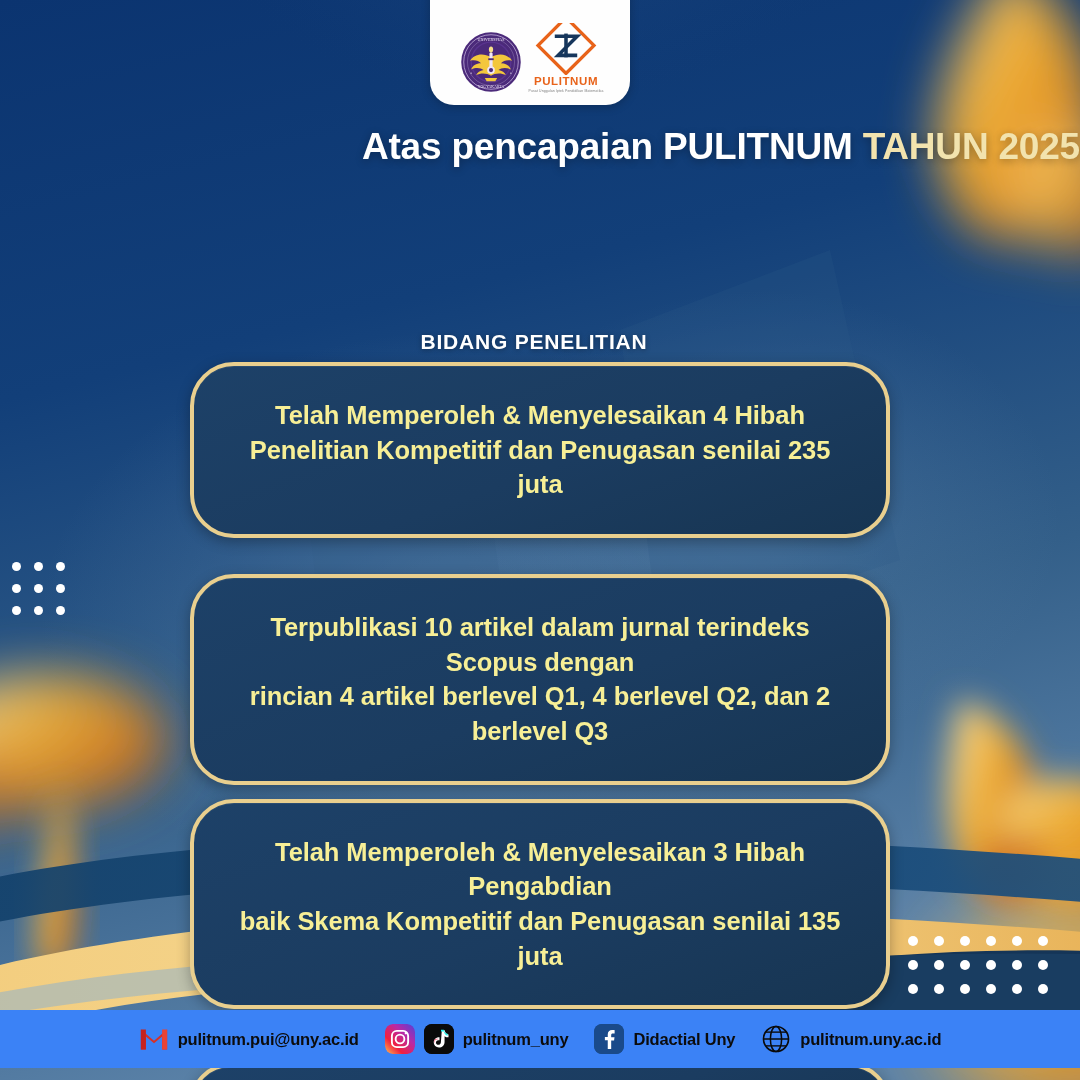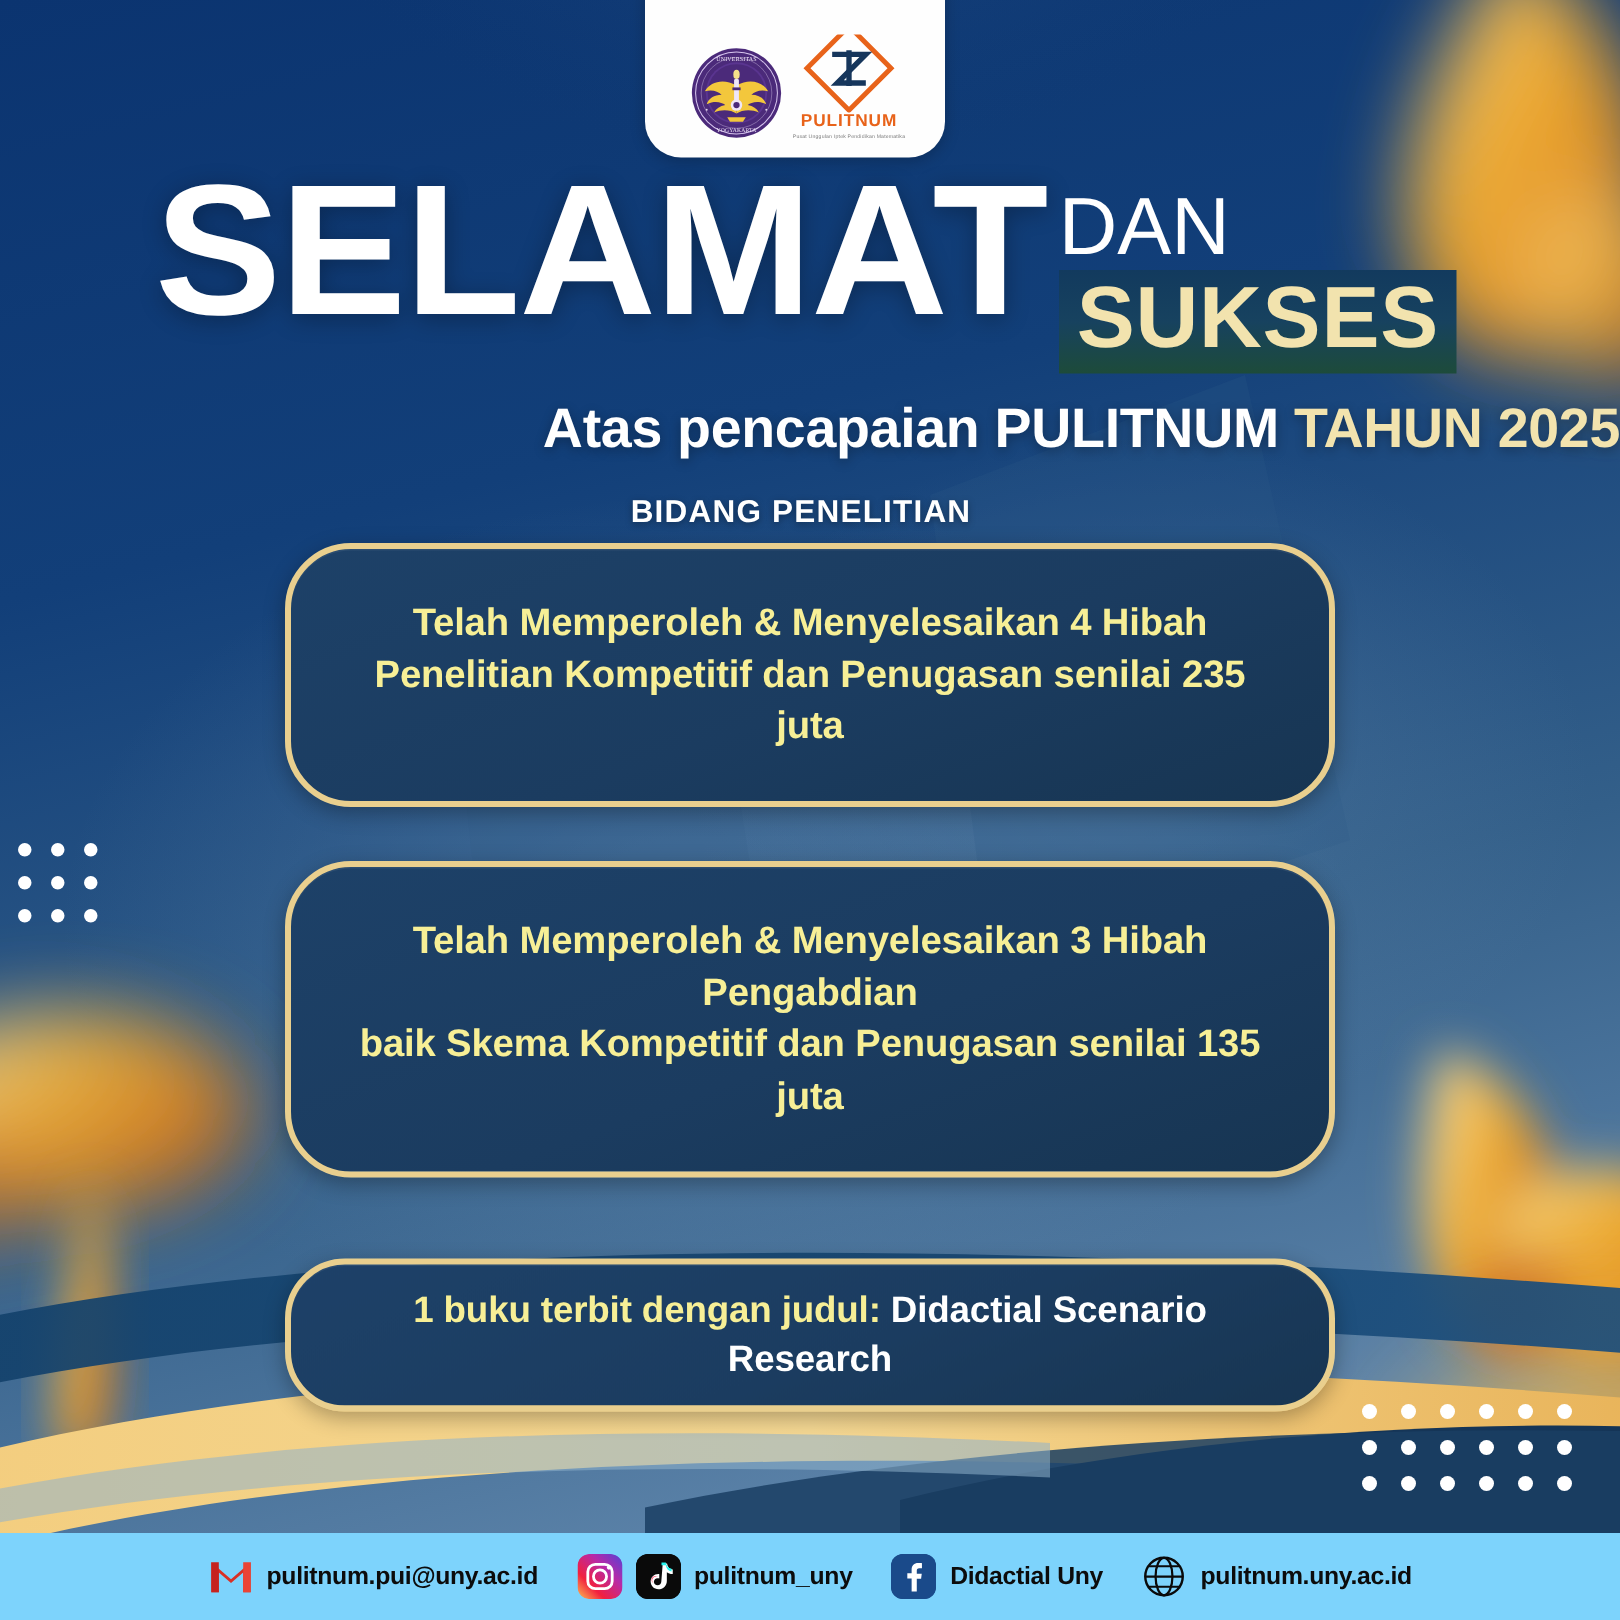--- a/index.html
+++ b/index.html
@@ -77,21 +77,21 @@
 
   
   .dots{ position:absolute; display:grid; gap:13px; z-index:5; }
   .dots span{ display:block; width:9px; height:9px; border-radius:50%; background:#ffffff; }
   #dots-left{ left:12px; top:562px; grid-template-columns:repeat(3,9px); }
   #dots-right{ left:908px; top:936px; grid-template-columns:repeat(6,9px); gap:14px 17px; }
   #dots-right span{ width:10px; height:10px; }
 
   
   .footer{
-    position:absolute; left:0; bottom:0; width:1080px; height:58px; background:#7dd3fc;
+    position:absolute; left:0; bottom:12px; width:1080px; height:58px; background:#3b82f6;
     display:flex; justify-content:center; gap:26px; z-index:7;
   }
   .f-item{ display:flex; align-items:center; gap:9px; }
   .f-item .f-txt{ font-size:16.5px; font-weight:bold; color:#0c0c0c; letter-spacing:-.2px; }
   .ic{ display:block; flex:none; }
   .ic-ig,.ic-tt,.ic-fb{ width:30px; height:30px; border-radius:8px; }
   .ic-tt{ background:#0a0a0a; display:flex; align-items:center; justify-content:center; }
   .ic-fb{ background:#1a4a8a; display:flex; align-items:center; justify-content:center; }
 </style>
 </head>
@@ -223,38 +223,34 @@
         <rect x="20" y="4" width="60" height="60" transform="rotate(45 50 34)" fill="none" stroke="#e8631a" stroke-width="5"></rect>
         <path d="M33 20 H67 L38 49 H67" fill="none" stroke="#16365c" stroke-width="5.4" stroke-linejoin="miter"></path>
         <path d="M50 16 L50 52" stroke="#16365c" stroke-width="5.4"></path>
       </svg>
       <div class="pul-word">PULITNUM</div>
       <div class="pul-sub">Pusat Unggulan Iptek Pendidikan Matematika</div>
     </div>
   </div>
 
   <div class="headline">
-    <div class="hl-row">
-      <div class="selamat">SELAMAT</div>
-      <div class="hl-right">
-        <div class="dan">DAN</div>
-        <div class="sukses">SUKSES</div>
-      </div>
-    </div>
     <div class="subhead">
       <span>Atas pencapaian PULITNUM </span><span class="gold">TAHUN 2025</span>
     </div>
   </div>
 
   <div class="content" id="content">
       <div class="sect-title">BIDANG PENELITIAN</div>
       <div class="card">
         <p><span class="">Telah Memperoleh &amp; Menyelesaikan 4 Hibah</span><br><span class="">Penelitian Kompetitif dan Penugasan senilai 235 juta</span></p>
       </div>
       <div class="gap-a"></div>
+      <div class="card">
+        <p><span class="">Terpublikasi 10 artikel dalam jurnal terindeks Scopus dengan</span><br><span class="">rincian 4 artikel berlevel Q1, 4 berlevel Q2, dan 2 berlevel Q3</span></p>
+      </div>
       <div class="card">
         <p><span class="">Telah Memperoleh &amp; Menyelesaikan 3 Hibah Pengabdian</span><br><span class="">baik Skema Kompetitif dan Penugasan senilai 135 juta</span></p>
       </div>
       <div class="gap-b"></div>
       <div class="card one-line">
         <p><span class="">1 buku terbit dengan judul: </span><span class="wht ">Didactial Scenario Research</span></p>
       </div>
     </div>
 
   <div class="dots" id="dots-left">

